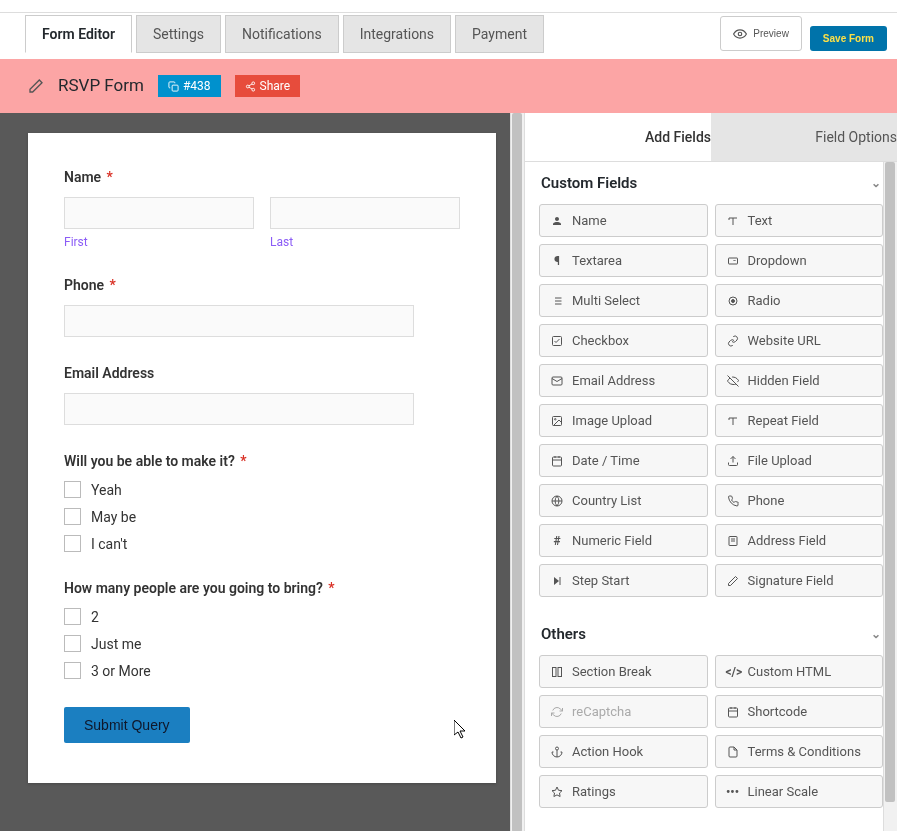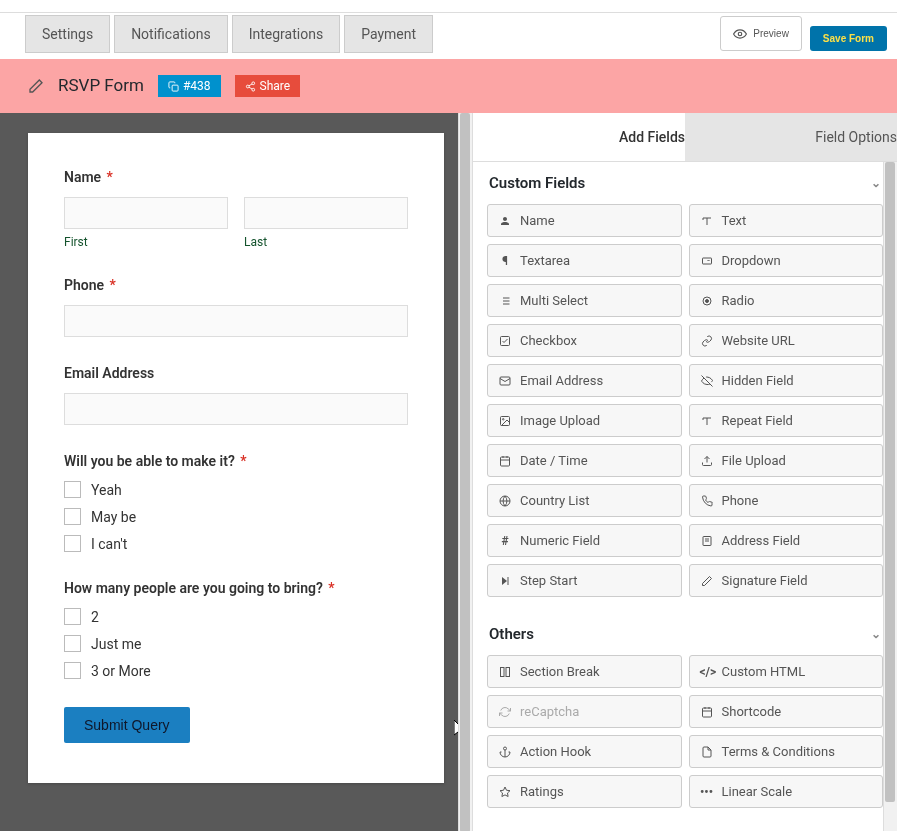--- a/index.html
+++ b/index.html
@@ -17,30 +17,30 @@
 .btn-save { background: #0073aa; color: #fde047; font-weight: 700; margin-top: 10px; }
 
 .titlebar { display: flex; align-items: flex-start; gap: 14px; padding: 16px 0 16px 28px; background: #fca5a5; }
 .titlebar .icon { font-size: 16px; color: #555; }
 .title-text { font-size: 17px; color: #23282d; }
 .badge { padding: 4px 10px; border-radius: 0; font-size: 12px; color: #fff; display: inline-flex; align-items: center; gap: 4px; cursor: pointer; }
 .badge-info { background: #0091cd; }
 .badge-danger { background: #e74c3c; }
 
 .main { display: flex; height: calc(831px - 13px - 46px - 53px); background: #fff; }
-.left-col { width: 472px; background: #595959; padding: 0; position: relative; overflow: auto; }
+.left-col { width: 524px; background: #595959; padding: 0; position: relative; overflow: auto; }
 .form-canvas { background: #fff; margin: 20px 28px; padding: 36px 36px 40px 36px; box-shadow: 0 1px 3px rgba(0,0,0,0.2); }
 .form-group { margin-bottom: 28px; }
 .form-label { font-weight: 600; color: #333; font-size: 14px; display: block; margin-bottom: 12px; }
 .req { color: #d93025; margin-left: 2px; }
 .name-row { display: flex; gap: 16px; }
 .name-col { flex: 1; }
 .input { width: 100%; height: 32px; border: 1px solid #ddd; background: #fafafa; }
 .input-full { width: 100%; max-width: 350px; }
-.sublabel { font-size: 12px; color: #14532d; margin-top: 6px; display: block; }
+.sublabel { font-size: 12px; color: #8b5cf6; margin-top: 6px; display: block; }
 .chk-row { display: flex; align-items: center; gap: 10px; margin-bottom: 10px; }
 .chk { width: 17px; height: 17px; border: 1px solid #bbb; background: #fff; }
 .chk-label { font-size: 14px; color: #333; }
 .submit-btn { background: #1b7fc1; color: #0f172a; border: none; padding: 10px 20px; font-size: 14px; border-radius: 2px; cursor: pointer; }
 
 .right-col { flex: 1; display: flex; flex-direction: column; border-left: 1px solid #ddd; }
 .side-tabs { display: flex; border-bottom: 1px solid #ddd; }
 .side-tab { flex: 1; text-align: right; padding: 16px 0; font-size: 14px; cursor: pointer; background: #e5e5e5; color: #555; }
 .side-tab.active { background: #fff; font-weight: 500; color: #333; }
 .side-body { flex: 1; overflow: auto; padding: 0; position: relative; }
@@ -58,20 +58,21 @@
 svg { display: inline-block; vertical-align: middle; }
 </style>
 </head>
 <body>
 
 <div class="container">
   <div class="topbar"></div>
 
   <div class="header-row">
     <div class="tabs">
+      <div class="tab active">Form Editor</div>
       <div class="tab">Settings</div>
       <div class="tab">Notifications</div>
       <div class="tab">Integrations</div>
       <div class="tab">Payment</div>
     </div>
     <div class="header-actions">
       <button class="btn btn-preview">
         <span><svg width="14" height="14" viewBox="0 0 24 24" fill="none" stroke="#555" stroke-width="2">
               <path d="M1 12s4-7 11-7 11 7 11 7-4 7-11 7S1 12 1 12z"></path>
               <circle cx="12" cy="12" r="3"></circle>

